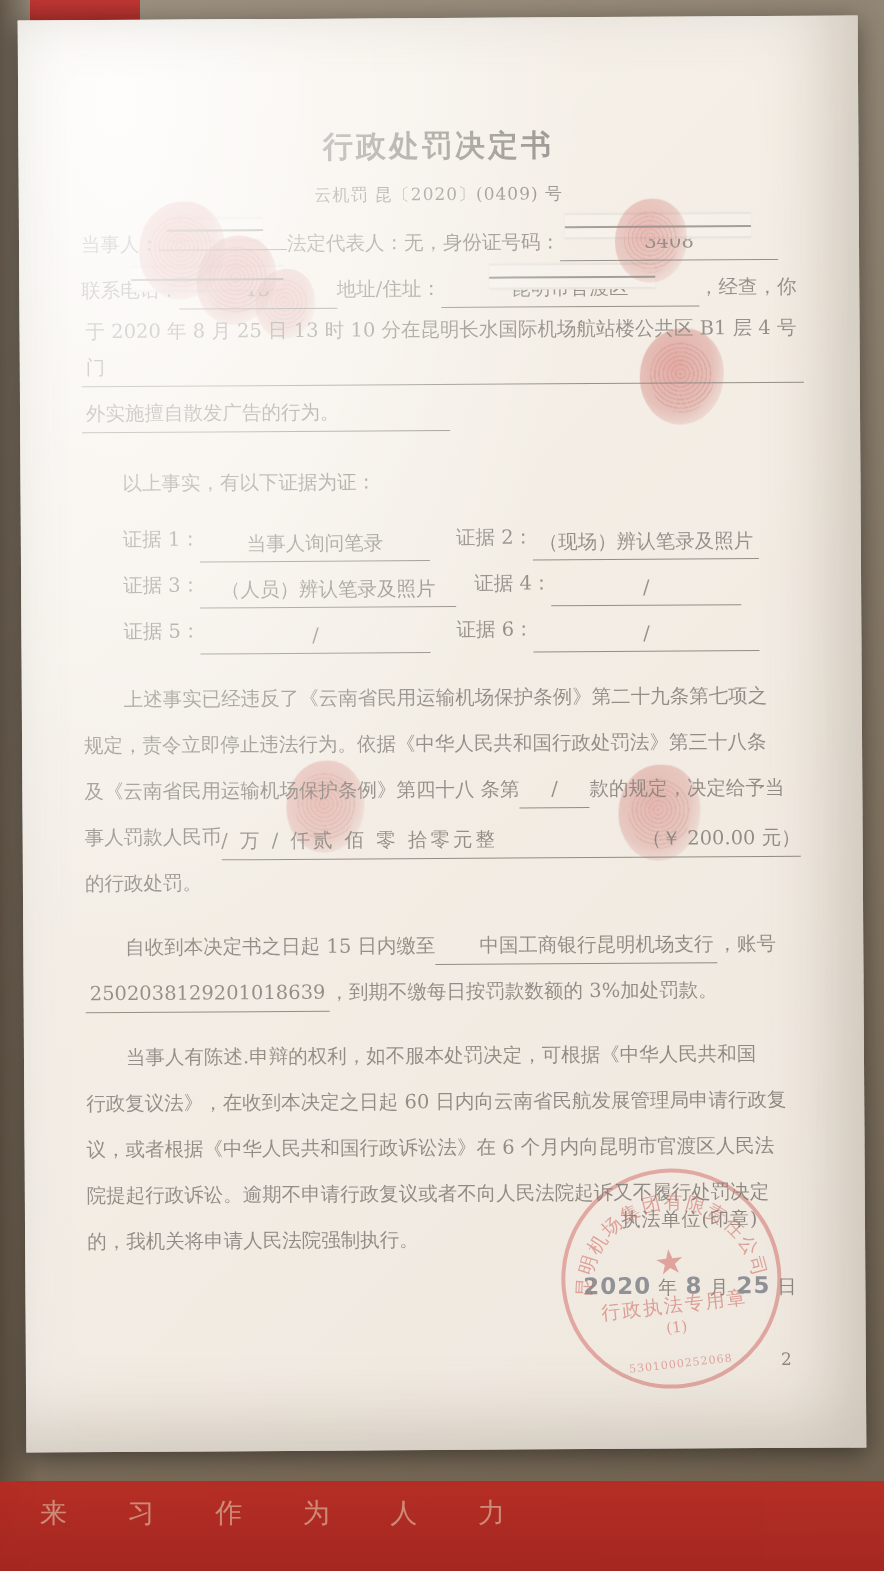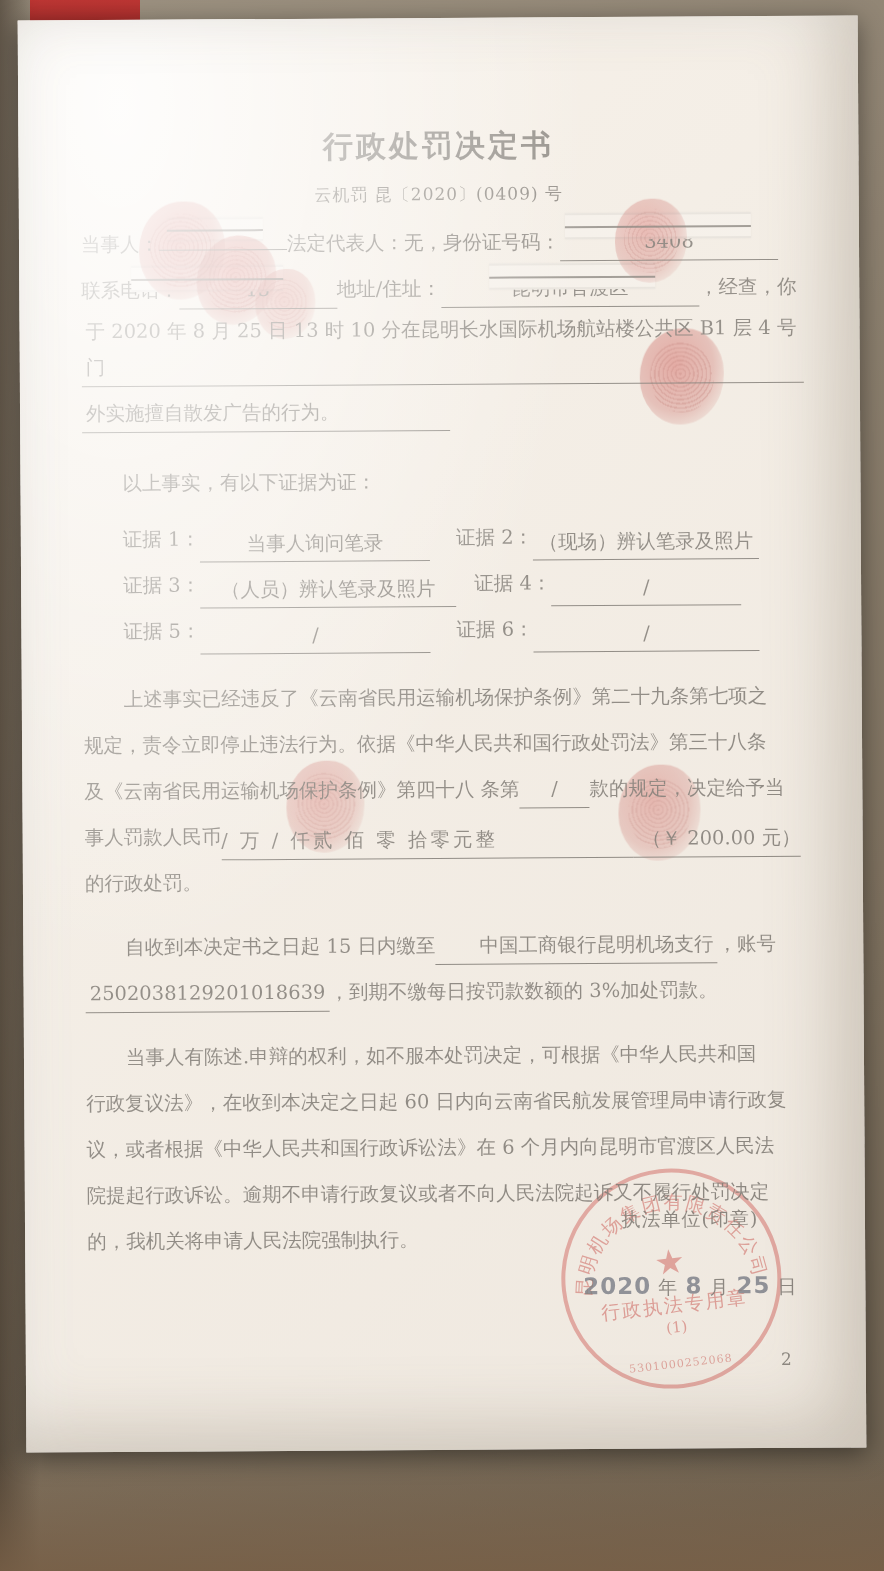--- a/index.html
+++ b/index.html
@@ -287,20 +287,23 @@
     letter-spacing: 1px;
   }
 </style>
 </head>
 <body>
 
 <div id="photo">
   <div id="desk-shadow-left"></div>
   <div id="red-banner-top"></div>
   <div id="desk-bottom"></div>
+  <div id="red-banner-bottom">
+    <div class="banner-text">来 习 作 为 人 力</div>
+  </div>
 
   <div id="paper">
     <div class="content">
 
       <div class="doc-title">行政处罚决定书</div>
       <div class="doc-number">云机罚 昆〔2020〕(0409) 号</div>
 
       <p class="para gap-top" style="margin-top:14px;">
         <span>当事人：</span><span class="ul" style="width:120px;"></span><span>法定代表人：无，</span><span>身份证号码：</span><span class="ul" style="min-width:210px;">3408</span>
       </p>

